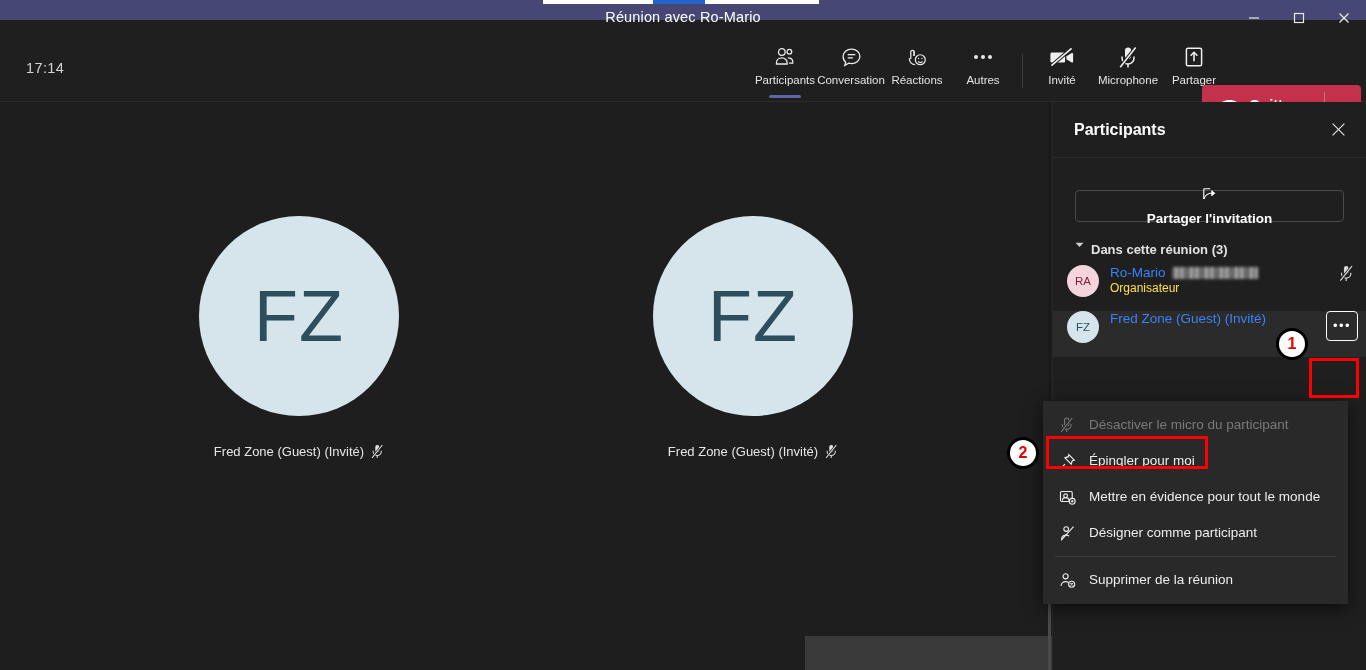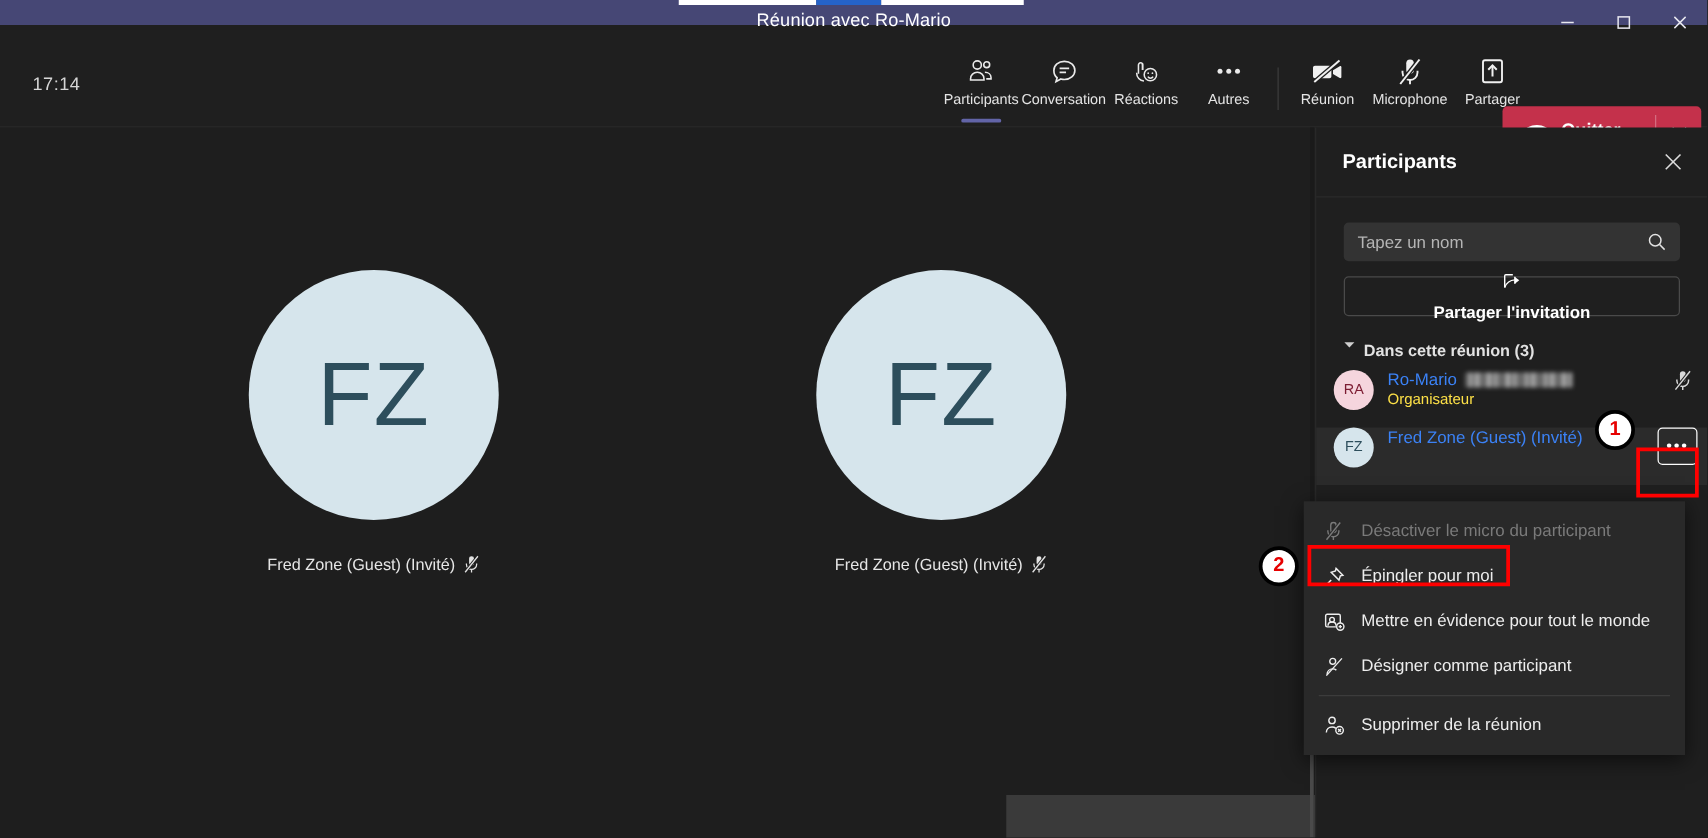--- a/index.html
+++ b/index.html
@@ -311,21 +311,21 @@
 
       <div class="tool-item">
         <span class="ico">
           <svg width="26" height="22" viewBox="0 0 26 22">
             <path d="M3 6.5h11.5c.9 0 1.6.7 1.6 1.6v6.8c0 .9-.7 1.6-1.6 1.6H3c-.9 0-1.6-.7-1.6-1.6V8.1C1.4 7.2 2.1 6.5 3 6.5z" fill="#f0f0f0"></path>
             <path d="M17.4 10.2l5.4-3.2c.6-.35 1.3.08 1.3.78v7.9c0 .7-.7 1.13-1.3.78l-5.4-3.2z" fill="#f0f0f0"></path>
             <line x1="2.4" y1="19.6" x2="22.6" y2="2.4" stroke="#1f1f1f" stroke-width="3.6"></line>
             <line x1="2.4" y1="19.6" x2="22.6" y2="2.4" stroke="#f0f0f0" stroke-width="1.6"></line>
           </svg>
         </span>
-        <span class="lbl">Réunion</span>
+        <span class="lbl">Invité</span>
       </div>
 
       <div class="tool-item">
         <span class="ico">
           <svg width="20" height="23" viewBox="0 0 20 23">
             <rect x="7" y="1.6" width="6.1" height="11.4" rx="3.05" fill="#f0f0f0"></rect>
             <path d="M4 10.6v1.4c0 3.3 2.7 6 6 6s6-2.7 6-6v-1.4" fill="none" stroke="#f0f0f0" stroke-width="1.5"></path>
             <line x1="10" y1="18" x2="10" y2="21.4" stroke="#f0f0f0" stroke-width="1.5"></line>
             <line x1="2.2" y1="21.2" x2="17.6" y2="1.6" stroke="#1f1f1f" stroke-width="3.6"></line>
             <line x1="2.2" y1="21.2" x2="17.6" y2="1.6" stroke="#f0f0f0" stroke-width="1.6"></line>
@@ -413,29 +413,20 @@
       <div class="panel-title">Participants</div>
       <div class="panel-close">
         <svg width="15" height="15" viewBox="0 0 15 15">
             <line x1="1.6" y1="1.6" x2="13.4" y2="13.4" stroke="currentColor" stroke-width="1.25"></line>
             <line x1="13.4" y1="1.6" x2="1.6" y2="13.4" stroke="currentColor" stroke-width="1.25"></line>
           </svg>
       </div>
     </div>
 
     <div class="panel-body">
-      <div class="search-wrap">
-        <input type="text" placeholder="Tapez un nom" style="">
-        <span class="search-ico">
-          <svg width="15" height="15" viewBox="0 0 16 16" fill="none" stroke="currentColor" stroke-width="1.3">
-            <circle cx="6.6" cy="6.6" r="4.9"></circle>
-              <line x1="10.3" y1="10.3" x2="14.6" y2="14.6"></line>
-          </svg>
-        </span>
-      </div>
 
       <div class="share-btn">
         <span>
           <svg width="16" height="16" viewBox="0 0 18 18" fill="none" stroke="#ffffff" stroke-width="1.25">
             <path d="M2 14.6V4.1c0-.55.45-1 1-1h6.3"></path>
             <path d="M2 14.6c2-5.2 5.3-6.6 9.1-6.8"></path>
             <path d="M11.1 5.2l4 3-4 3z" fill="#ffffff" stroke="none"></path>
             <path d="M11.1 5.0v6.2"></path>
           </svg>
         </span>

